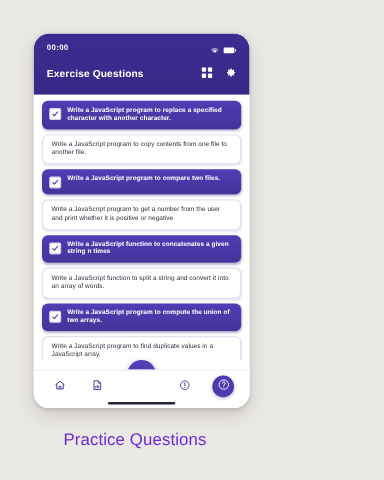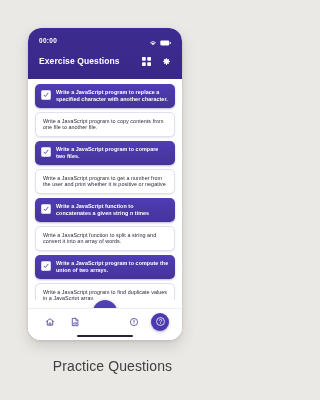--- a/index.html
+++ b/index.html
@@ -13,21 +13,21 @@
     font-family: "Liberation Sans", sans-serif;
     overflow: hidden;
     position: relative;
   }
 
   
   .phone {
     position: absolute;
     left: 28px;
     top: 28px;
-    width: 154px;
+    width: 180px;
     height: 312px;
     background: #ffffff;
     border-radius: 13px;
     box-shadow: 0 6px 14px rgba(90,80,70,0.20), 0 1px 3px rgba(90,80,70,0.18);
     overflow: hidden;
     display: flex;
     flex-direction: column;
   }
 
   
@@ -191,21 +191,21 @@
   }
 
   
   .caption {
     position: absolute;
     left: 0;
     right: 0;
     top: 358px;
     text-align: center;
     font-size: 14px;
-    color: #404040;
+    color: #6d28d9;
     letter-spacing: 0.1px;
   }
 </style>
 </head>
 <body>
 
 <div class="phone">
 
   <div class="header">
 

